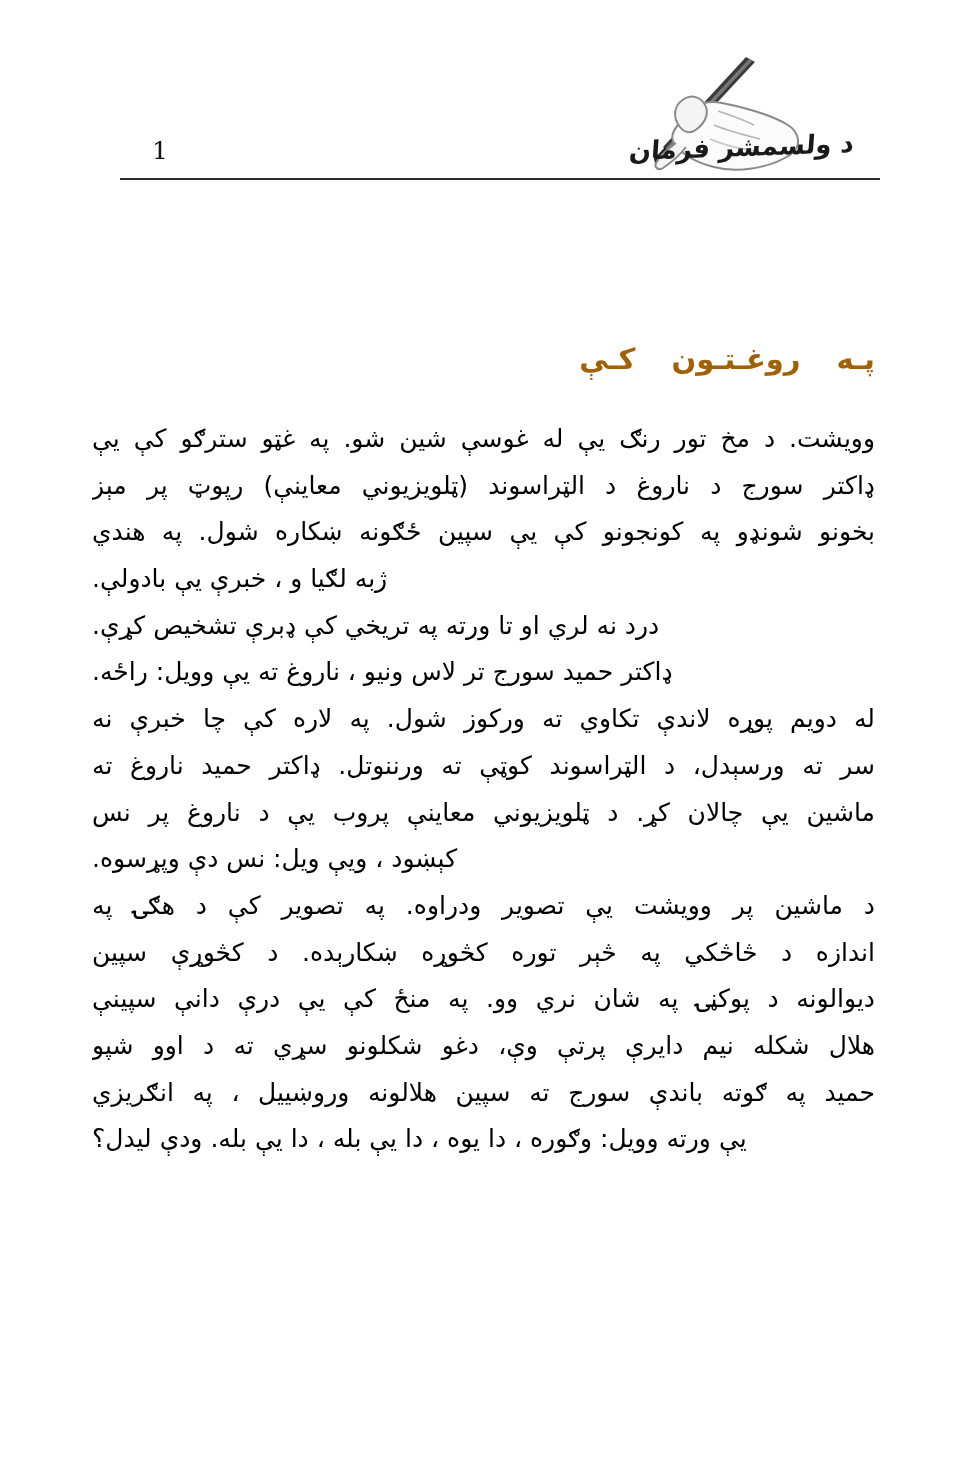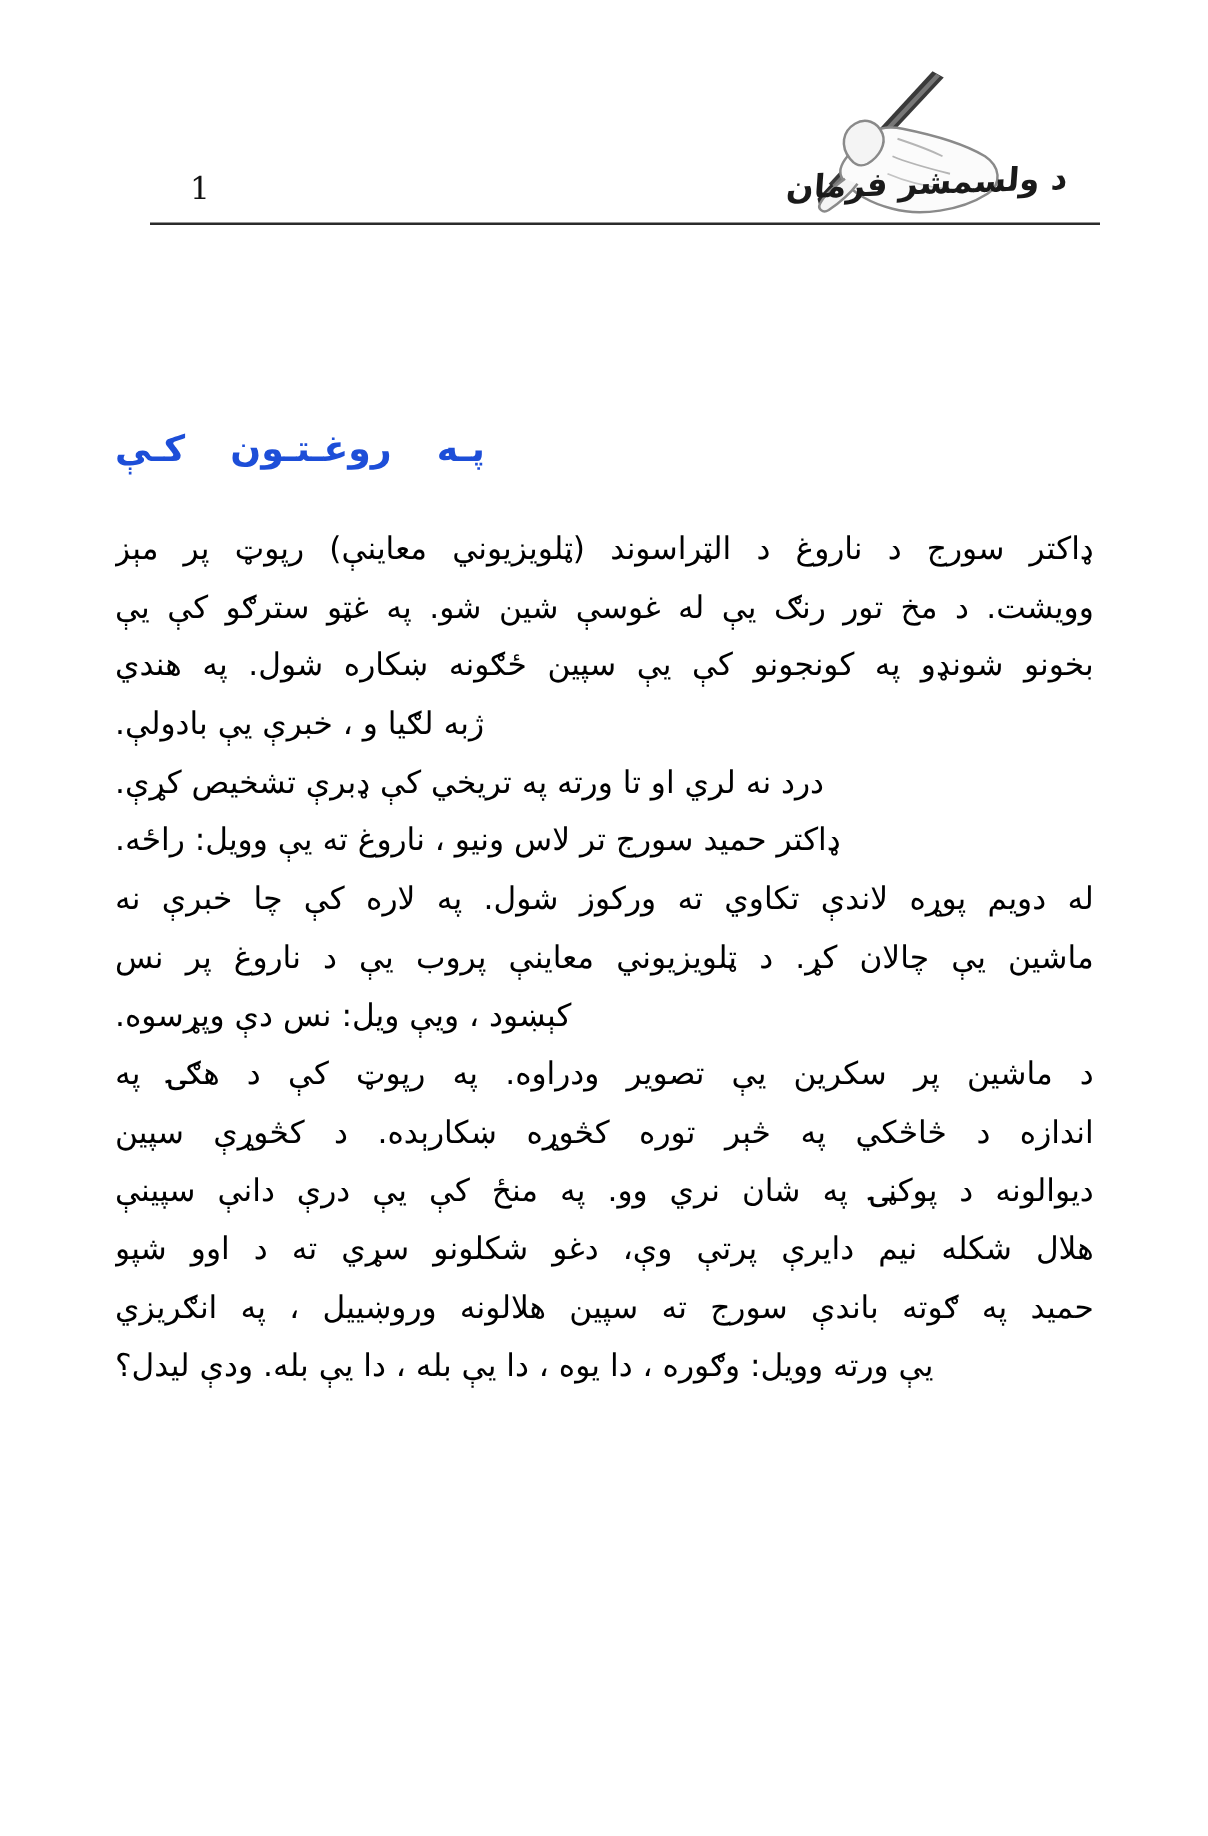--- a/index.html
+++ b/index.html
@@ -47,25 +47,25 @@
     transform:rotate(-2deg) skewX(-6deg);
     transform-origin:left bottom;
     white-space:nowrap;
   }
   
   .chapter-title{
     position:absolute;
     left:92px;top:342px;
     width:783px;
     direction:rtl;
-    text-align:left;
+    text-align:right;
     font-size:29px;
     font-weight:bold;
     word-spacing:26px;
-    color:#1d4ed8;
+    color:#a16207;
     white-space:nowrap;
   }
   
   .body-text{
     position:absolute;
     left:92px;top:416px;
     width:783px;
     direction:rtl;
     font-size:25px;
     color:#000;
@@ -111,30 +111,31 @@
     <path d="M 92 84 C 106 90 122 94 138 96" fill="none" stroke="#c4c4c4" stroke-width="1.5"></path>
   </svg>
 
   <div class="header-calligraphy">د ولسمشر فرمان</div>
 
   <div class="header-rule"></div>
 
   <div class="chapter-title">پـه روغـتـون کـې</div>
 
   <div class="body-text">
+      <div class="line just">وویشت. د مخ تور رنګ یې له غوسې شین شو. په غټو سترګو کې یې</div>
       <div class="line just">ډاکتر سورج د ناروغ د الټراسوند (ټلویزیوني معاینې) رپوټ پر مېز</div>
-      <div class="line just">وویشت. د مخ تور رنګ یې له غوسې شین شو. په غټو سترګو کې یې</div>
       <div class="line just">بخونو شونډو په کونجونو کې یې سپین ځګونه ښکاره شول. په هندي</div>
       <div class="line end">ژبه لګیا و ، خبرې یې بادولې.</div>
       <div class="line end">درد نه لري او تا ورته په تریخي کې ډبرې تشخیص کړې.</div>
       <div class="line end">ډاکتر حمید سورج تر لاس ونیو ، ناروغ ته یې وویل: راځه.</div>
       <div class="line just">له دویم پوړه لاندې تکاوي ته ورکوز شول. په لاره کې چا خبرې نه</div>
+      <div class="line just">سر ته ورسېدل، د الټراسوند کوټې ته ورننوتل. ډاکتر حمید ناروغ ته</div>
       <div class="line just">ماشین یې چالان کړ. د ټلویزیوني معاینې پروب یې د ناروغ پر نس</div>
       <div class="line end">کېښود ، ویې ویل: نس دې وپړسوه.</div>
-      <div class="line just">د ماشین پر سکرین یې تصویر ودراوه. په رپوټ کې د هګۍ په</div>
+      <div class="line just">د ماشین پر وویشت یې تصویر ودراوه. په تصویر کې د هګۍ په</div>
       <div class="line just">اندازه د څاڅکي په څېر توره کڅوړه ښکارېده. د کڅوړې سپین</div>
       <div class="line just">دیوالونه د پوکڼۍ په شان نري وو. په منځ کې یې درې دانې سپینې</div>
       <div class="line just">هلال شکله نیم دایرې پرتې وې، دغو شکلونو سړي ته د اوو شپو</div>
       <div class="line just">حمید په ګوته باندې سورج ته سپین هلالونه وروښییل ، په انګریزي</div>
       <div class="line end">یې ورته وویل: وګوره ، دا یوه ، دا یې بله ، دا یې بله. ودې لیدل؟</div>
     </div>
 
 </div>
 
 </body></html>

